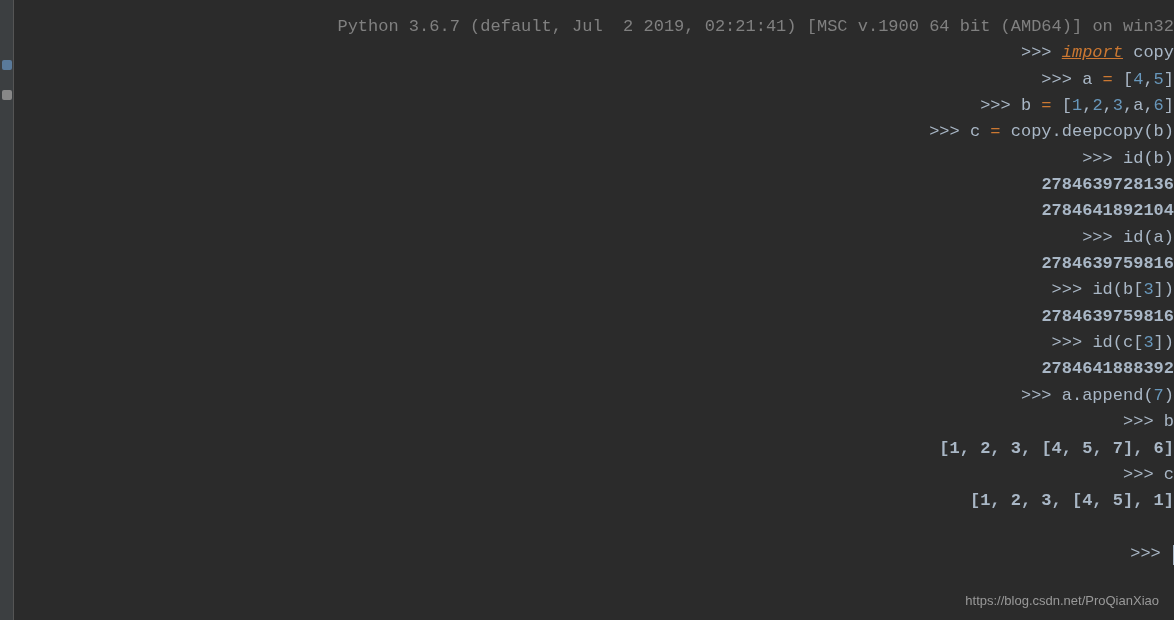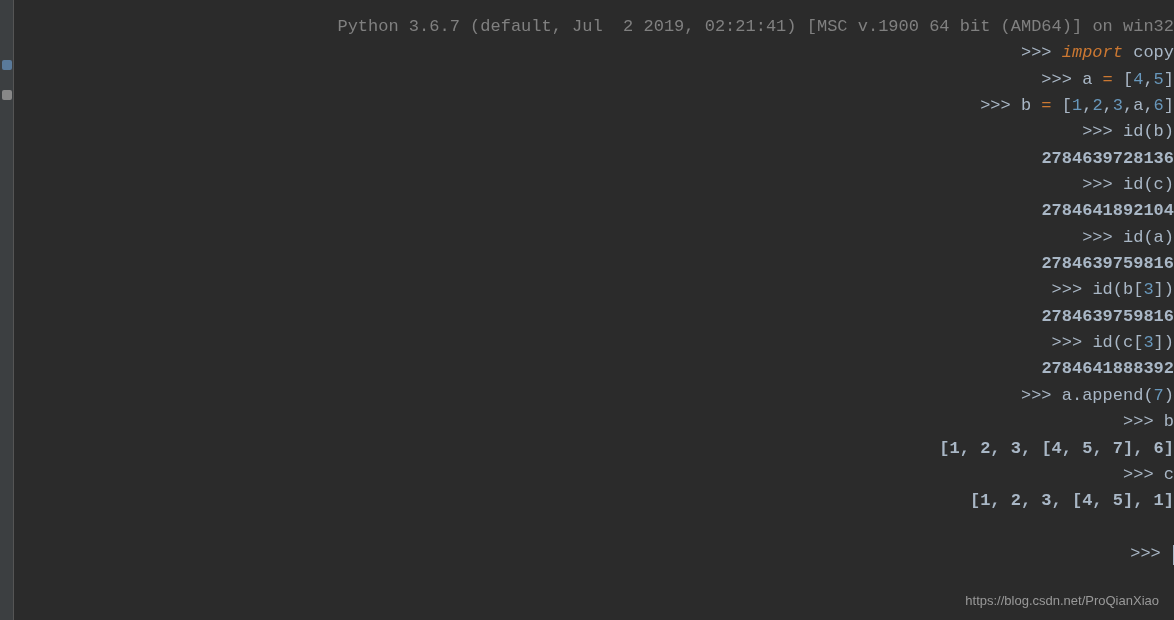--- a/index.html
+++ b/index.html
@@ -50,20 +50,21 @@
     .prompt {
       color: #a9b7c6;
     }
     .output {
       color: #a9b7c6;
       font-weight: bold;
     }
     .keyword {
       color: #cc7832;
       font-style: italic;
+      text-decoration: underline;
     }
     .operator {
       color: #cc7832;
     }
     .text {
       color: #a9b7c6;
     }
     .number {
       color: #6897bb;
     }
@@ -98,25 +99,25 @@
 
 <div class="terminal">
   <div class="line header-line">Python 3.6.7 (default, Jul  2 2019, 02:21:41) [MSC v.1900 64 bit (AMD64)] on win32</div>
 
   <div class="line"><span class="prompt">&gt;&gt;&gt; </span><span class="keyword">import</span><span class="text"> copy</span></div>
 
   <div class="line"><span class="prompt">&gt;&gt;&gt; </span><span class="text">a </span><span class="operator">=</span><span class="text"> [</span><span class="number">4</span><span class="text">,</span><span class="number">5</span><span class="text">]</span></div>
 
   <div class="line"><span class="prompt">&gt;&gt;&gt; </span><span class="text">b </span><span class="operator">=</span><span class="text"> [</span><span class="number">1</span><span class="text">,</span><span class="number">2</span><span class="text">,</span><span class="number">3</span><span class="text">,a,</span><span class="number">6</span><span class="text">]</span></div>
 
+  <div class="line"><span class="prompt">&gt;&gt;&gt; </span><span class="text">c </span><span class="operator">=</span><span class="text"> copy.deepcopy(b)</span></div>
 
   <div class="line"><span class="prompt">&gt;&gt;&gt; </span><span class="text">id(b)</span></div>
   <div class="line output">2784639728136</div>
 
-  <div class="line"><span class="prompt">&gt;&gt;&gt; </span><span class="text">id(c)</span></div>
   <div class="line output">2784641892104</div>
 
   <div class="line"><span class="prompt">&gt;&gt;&gt; </span><span class="text">id(a)</span></div>
   <div class="line output">2784639759816</div>
 
   <div class="line"><span class="prompt">&gt;&gt;&gt; </span><span class="text">id(b[</span><span class="number">3</span><span class="text">])</span></div>
   <div class="line output">2784639759816</div>
 
   <div class="line"><span class="prompt">&gt;&gt;&gt; </span><span class="text">id(c[</span><span class="number">3</span><span class="text">])</span></div>
   <div class="line output">2784641888392</div>

